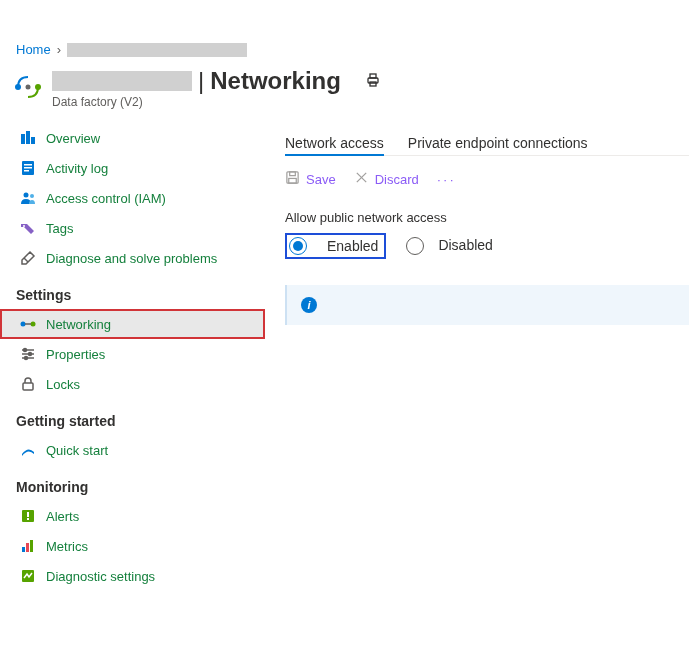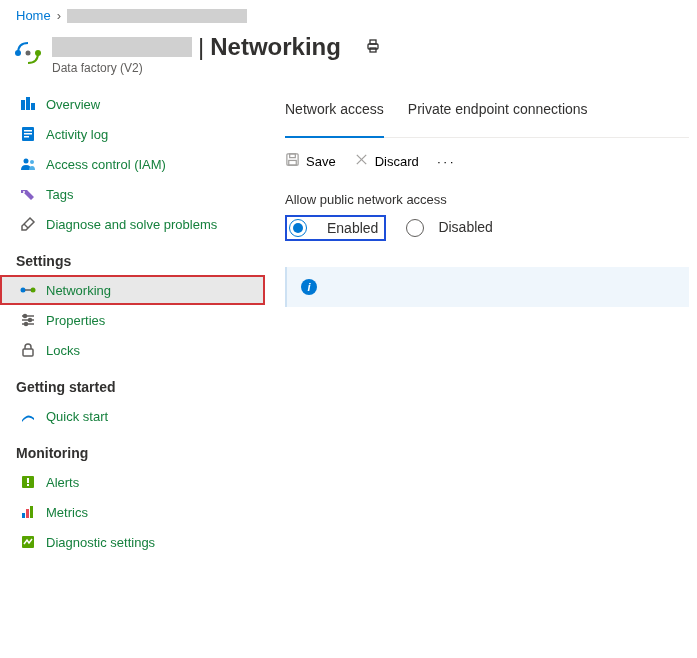--- a/index.html
+++ b/index.html
@@ -11,20 +11,21 @@
       width: 697px;
       height: 658px;
       overflow: hidden;
     }
     .breadcrumb {
       padding: 8px 16px 4px;
       font-size: 13px;
       display: flex;
       align-items: center;
       gap: 6px;
+      margin-top: 34px;
     }
     .breadcrumb a { color: #0078d4; text-decoration: none; }
     .bc-chevron { color: #605e5c; }
     .bc-redact {
       display: inline-block;
       width: 180px;
       height: 14px;
       background: #d0d0d0;
     }
     .header {
@@ -125,21 +126,21 @@
       flex: 1;
       padding: 14px 8px 0 20px;
     }
     .tabs {
       display: flex;
       gap: 24px;
       border-bottom: 1px solid #edebe9;
       margin-bottom: 14px;
     }
     .tab {
-      padding: 6px 0 20px;
+      padding: 6px 0 4px;
       font-size: 14px;
       color: #323130;
       cursor: pointer;
       position: relative;
     }
     .tab.active {
       color: #323130;
       font-weight: 400;
     }
     .tab.active::after {
@@ -147,21 +148,21 @@
       position: absolute;
       left: 0; right: 0; bottom: -1px;
       height: 2px;
       background: #0078d4;
     }
     .toolbar {
       display: flex;
       align-items: center;
       gap: 18px;
       margin-bottom: 22px;
-      color: #000000;
+      color: #8b5cf6;
     }
     .toolbar-item {
       display: flex;
       align-items: center;
       gap: 6px;
       font-size: 13px;
       cursor: pointer;
     }
     .section-label {
       font-size: 13px;

